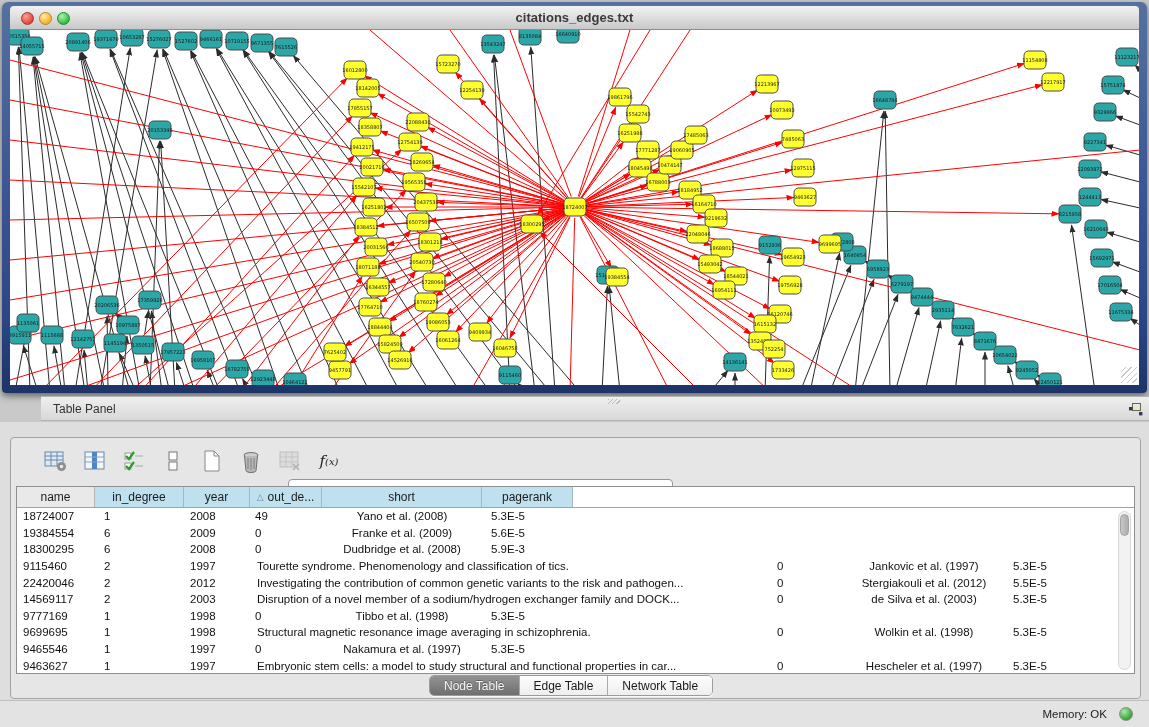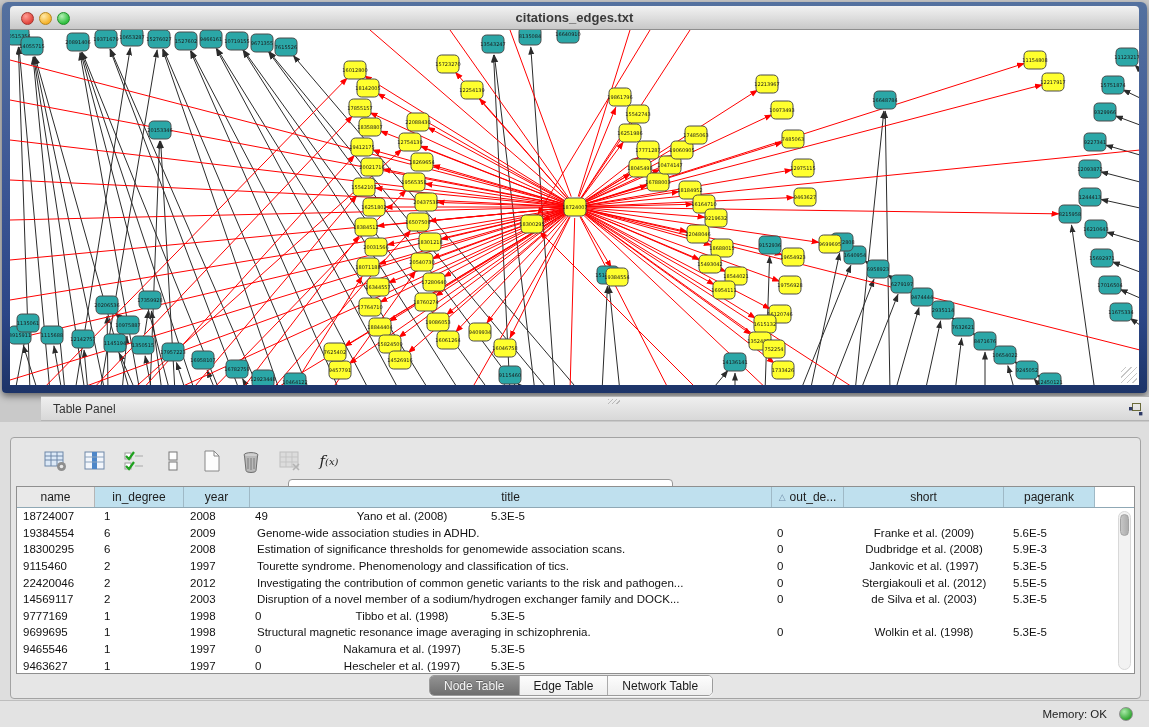--- a/index.html
+++ b/index.html
@@ -880,23 +880,20 @@
       <div class="thead" id="thead">
           <div class="th key" style="width: 78px;">
             <span>name</span>
           </div>
           <div class="th" style="width: 89px;">
             <span>in_degree</span>
           </div>
           <div class="th" style="width: 66px;">
             <span>year</span>
           </div>
-          <div class="th" style="width: 522px;">
-            <span>title</span>
-          </div>
           <div class="th" style="width: 72px;">
             <span class="sort">△</span>
             <span>out_de...</span>
           </div>
           <div class="th" style="width: 160px;">
             <span>short</span>
           </div>
           <div class="th" style="width: 91px;">
             <span>pagerank</span>
           </div>
@@ -908,30 +905,28 @@
             <div class="td c1" style="width: 89px;">1</div>
             <div class="td c2" style="width: 66px;">2008</div>
             <div class="td c4" style="width: 72px;">49</div>
             <div class="td c5" style="width: 160px;">Yano et al. (2008)</div>
             <div class="td c6" style="width: 91px;">5.3E-5</div>
           </div>
           <div class="tr">
             <div class="td c0" style="width: 78px;">19384554</div>
             <div class="td c1" style="width: 89px;">6</div>
             <div class="td c2" style="width: 66px;">2009</div>
-            <div class="td c3" style="width: 522px;">Genome-wide association studies in ADHD.</div>
             <div class="td c4" style="width: 72px;">0</div>
             <div class="td c5" style="width: 160px;">Franke et al. (2009)</div>
             <div class="td c6" style="width: 91px;">5.6E-5</div>
           </div>
           <div class="tr">
             <div class="td c0" style="width: 78px;">18300295</div>
             <div class="td c1" style="width: 89px;">6</div>
             <div class="td c2" style="width: 66px;">2008</div>
-            <div class="td c3" style="width: 522px;">Estimation of significance thresholds for genomewide association scans.</div>
             <div class="td c4" style="width: 72px;">0</div>
             <div class="td c5" style="width: 160px; text-align: center;">Dudbridge et al. (2008)</div>
             <div class="td c6" style="width: 91px;">5.9E-3</div>
           </div>
           <div class="tr">
             <div class="td c0" style="width: 78px;">9115460</div>
             <div class="td c1" style="width: 89px;">2</div>
             <div class="td c2" style="width: 66px;">1997</div>
             <div class="td c3" style="width: 522px;">Tourette syndrome. Phenomenology and classification of tics.</div>
             <div class="td c4" style="width: 72px;">0</div>
@@ -978,20 +973,21 @@
             <div class="td c1" style="width: 89px;">1</div>
             <div class="td c2" style="width: 66px;">1997</div>
             <div class="td c4" style="width: 72px;">0</div>
             <div class="td c5" style="width: 160px;">Nakamura et al. (1997)</div>
             <div class="td c6" style="width: 91px;">5.3E-5</div>
           </div>
           <div class="tr">
             <div class="td c0" style="width: 78px;">9463627</div>
             <div class="td c1" style="width: 89px;">1</div>
             <div class="td c2" style="width: 66px;">1997</div>
+            <div class="td c3" style="width: 522px;">Embryonic stem cells: a model to study structural and functional properties in car...</div>
             <div class="td c4" style="width: 72px;">0</div>
             <div class="td c5" style="width: 160px;">Hescheler et al. (1997)</div>
             <div class="td c6" style="width: 91px;">5.3E-5</div>
           </div>
         </div>
       <div class="vscroll">
         <div class="vthumb"></div>
       </div>
     </div>
 

